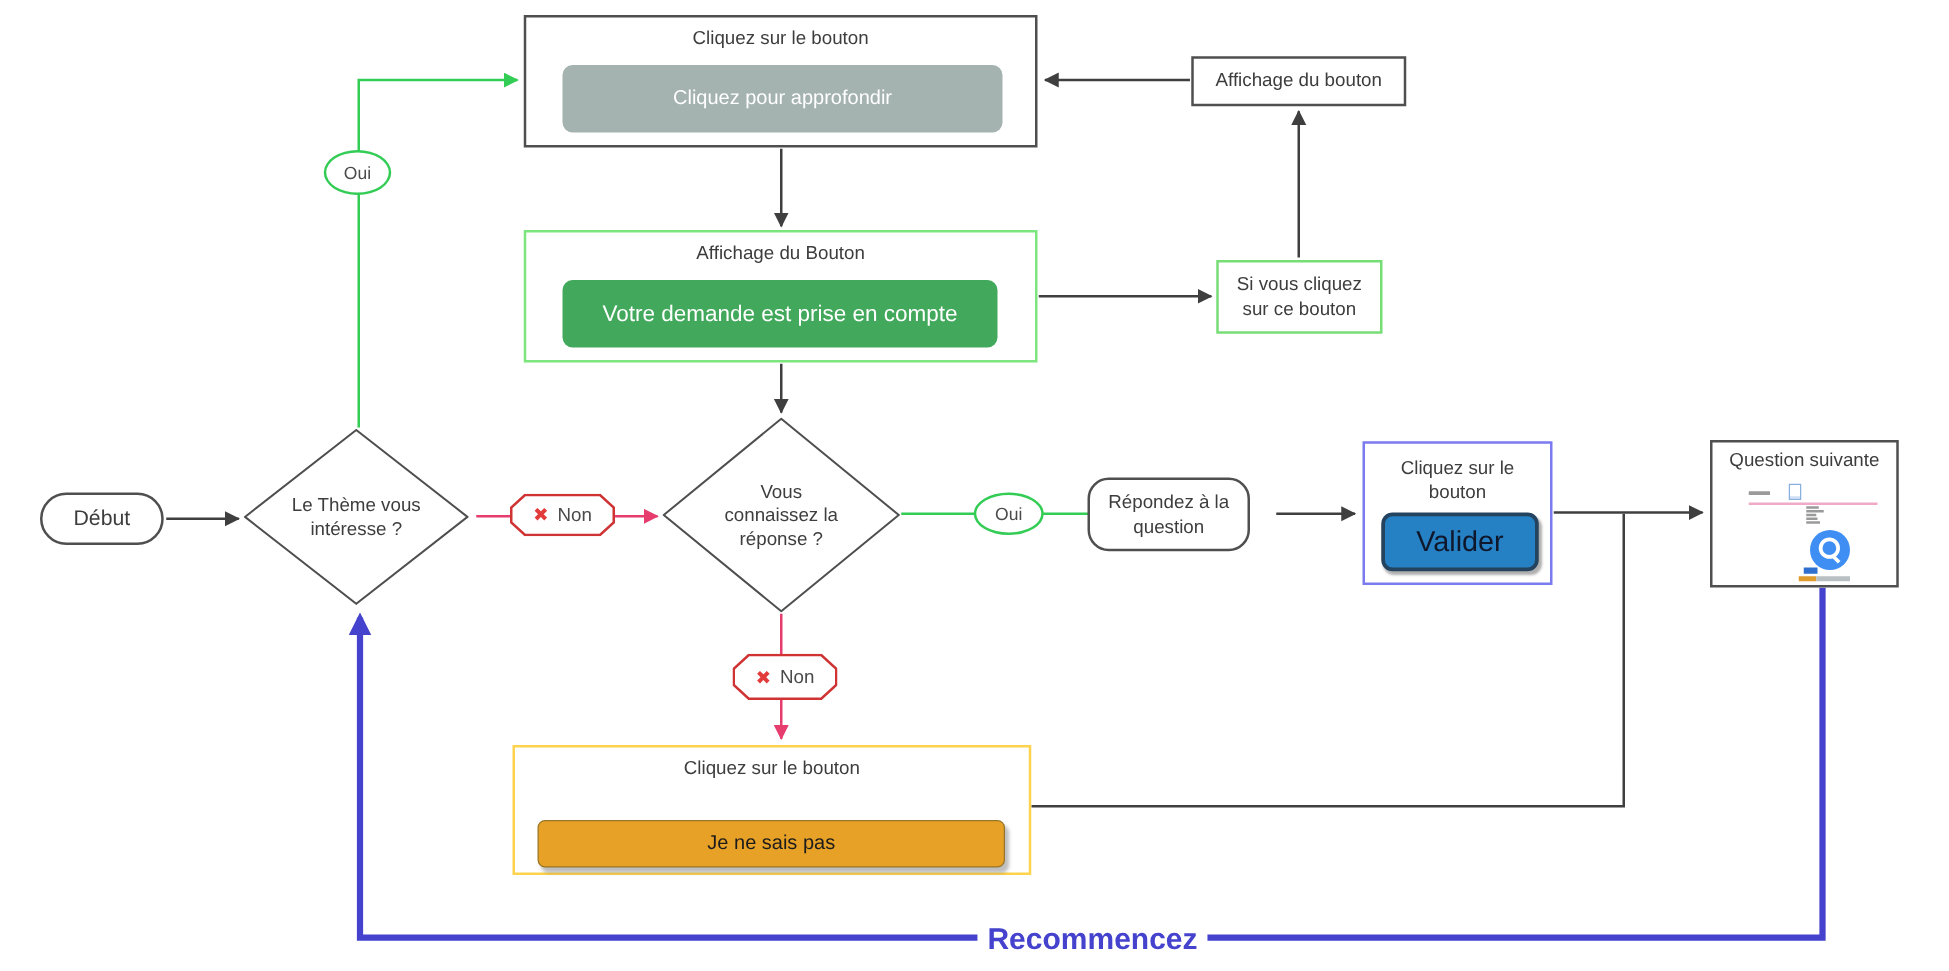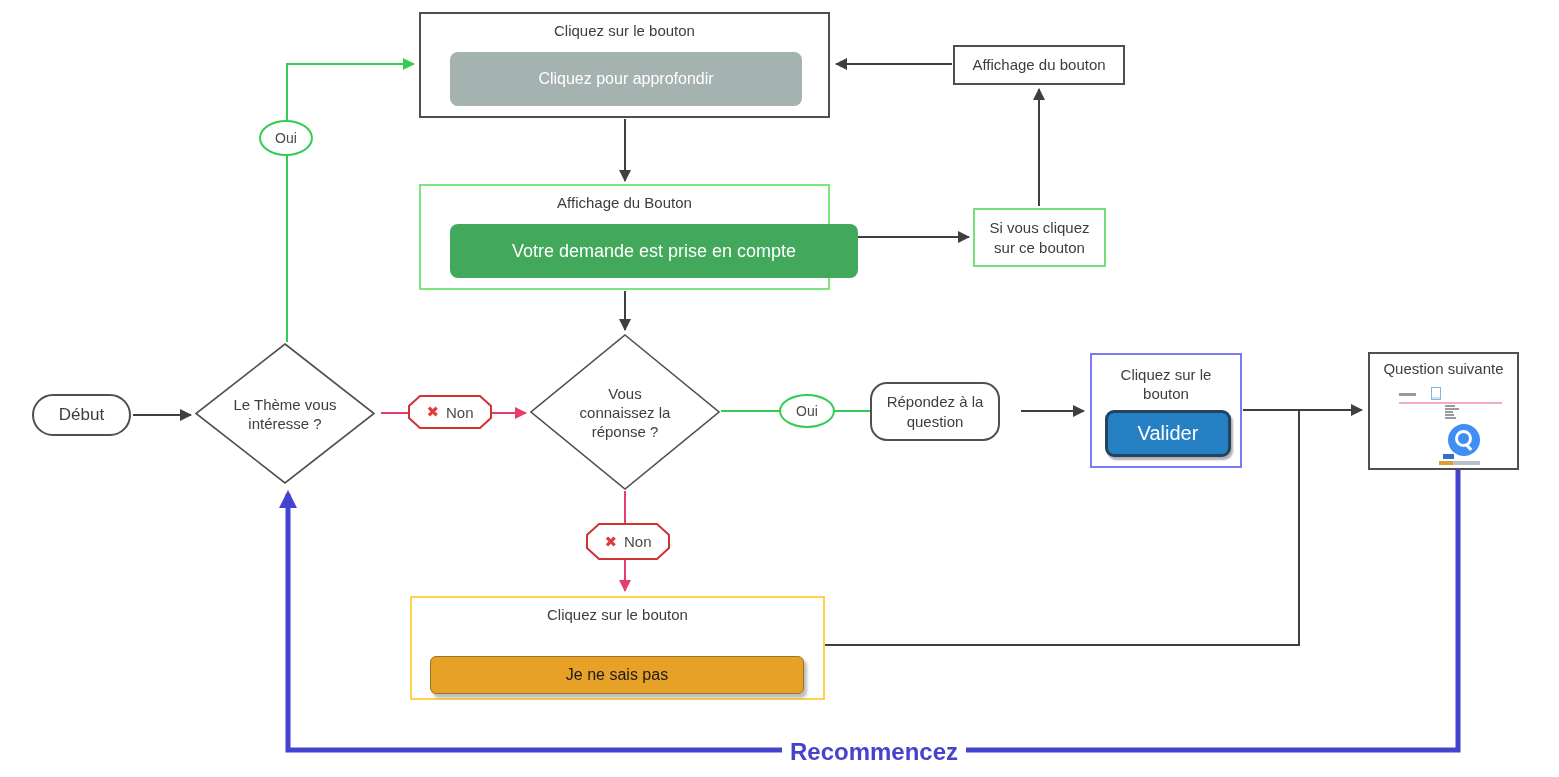--- a/index.html
+++ b/index.html
@@ -13,22 +13,22 @@
   html,body{margin:0;padding:0;background:#ffffff;}
   body{font-family:"Liberation Sans","DejaVu Sans",sans-serif;color:var(--text_dark);}
   .stage{position:relative;width:1559px;height:777px;background:#fff;overflow:hidden;}
   .stage svg.connectors{position:absolute;left:0;top:0;z-index:1;}
   .node{position:absolute;z-index:2;box-sizing:border-box;background:#fff;}
   .frame{border:2px solid var(--node_border);}
   .title{position:absolute;left:0;right:0;top:8px;text-align:center;font-size:15px;color:var(--text_dark);}
   .btn{position:absolute;display:flex;align-items:center;justify-content:center;box-sizing:border-box;}
   .btn-gray{background:var(--gray_button_bg);color:#fff;border-radius:8px;font-size:16px;}
   .btn-green{background:var(--green_button_bg);color:#fff;border-radius:8px;font-size:18px;}
-  .btn-blue{background:var(--blue_button_bg);color:#ffffff;border:3px solid var(--blue_button_border);
-            border-radius:9px;font-size:20px;box-shadow:2px 3px 2px rgba(110,110,110,.55);}
+  .btn-blue{background:var(--blue_button_bg);color:#0f172a;border:3px solid var(--blue_button_border);
+            border-radius:9px;font-size:23px;box-shadow:2px 3px 2px rgba(110,110,110,.55);}
   .btn-orange{background:var(--orange_button_bg);color:#1c1c1c;border:1px solid #997526;border-radius:6px;
               font-size:16px;box-shadow:3px 4px 3px rgba(110,110,110,.45);}
   .diamond{background:transparent;}
   .diamond .dtext{position:absolute;inset:0;display:flex;flex-direction:column;align-items:center;
                   justify-content:center;font-size:15px;line-height:19px;text-align:center;}
   .dtext span{display:block;}
   .ellipse{border:2px solid var(--line_green);border-radius:50%;display:flex;align-items:center;
            justify-content:center;font-size:14px;color:#4a4a4a;}
   .stadium{border:2px solid var(--node_border);border-radius:21px;display:flex;align-items:center;
            justify-content:center;font-size:17px;}
@@ -107,21 +107,21 @@
     <polyline points="1458,470 1458,750 288,750 288,494" class="l-blue" marker-end="url(#ah-blue)"></polyline>
   </svg>
 
   <div class="node frame" style="left:419px;top:12px;width:411px;height:106px;">
     <div class="title">Cliquez sur le bouton</div>
     <div class="btn btn-gray" style="left:29px;top:38px;width:352px;height:54px;">Cliquez pour approfondir</div>
   </div>
 
   <div class="node" style="left:419px;top:184px;width:411px;height:106px;border:2px solid var(--green_box_border);">
     <div class="title">Affichage du Bouton</div>
-    <div class="btn btn-green" style="left:29px;top:38px;width:408px;height:54px;">Votre demande est prise en compte</div>
+    <div class="btn btn-green" style="left:29px;top:38px;width:348px;height:54px;">Votre demande est prise en compte</div>
   </div>
 
   <div class="node frame" style="left:953px;top:45px;width:172px;height:40px;">
     <div class="twoline" style="font-size:15px;">
       <span>Affichage du bouton</span>
     </div>
   </div>
 
   <div class="node" style="left:973px;top:208px;width:133px;height:59px;border:2px solid #77dd77;">
     <div class="twoline">

